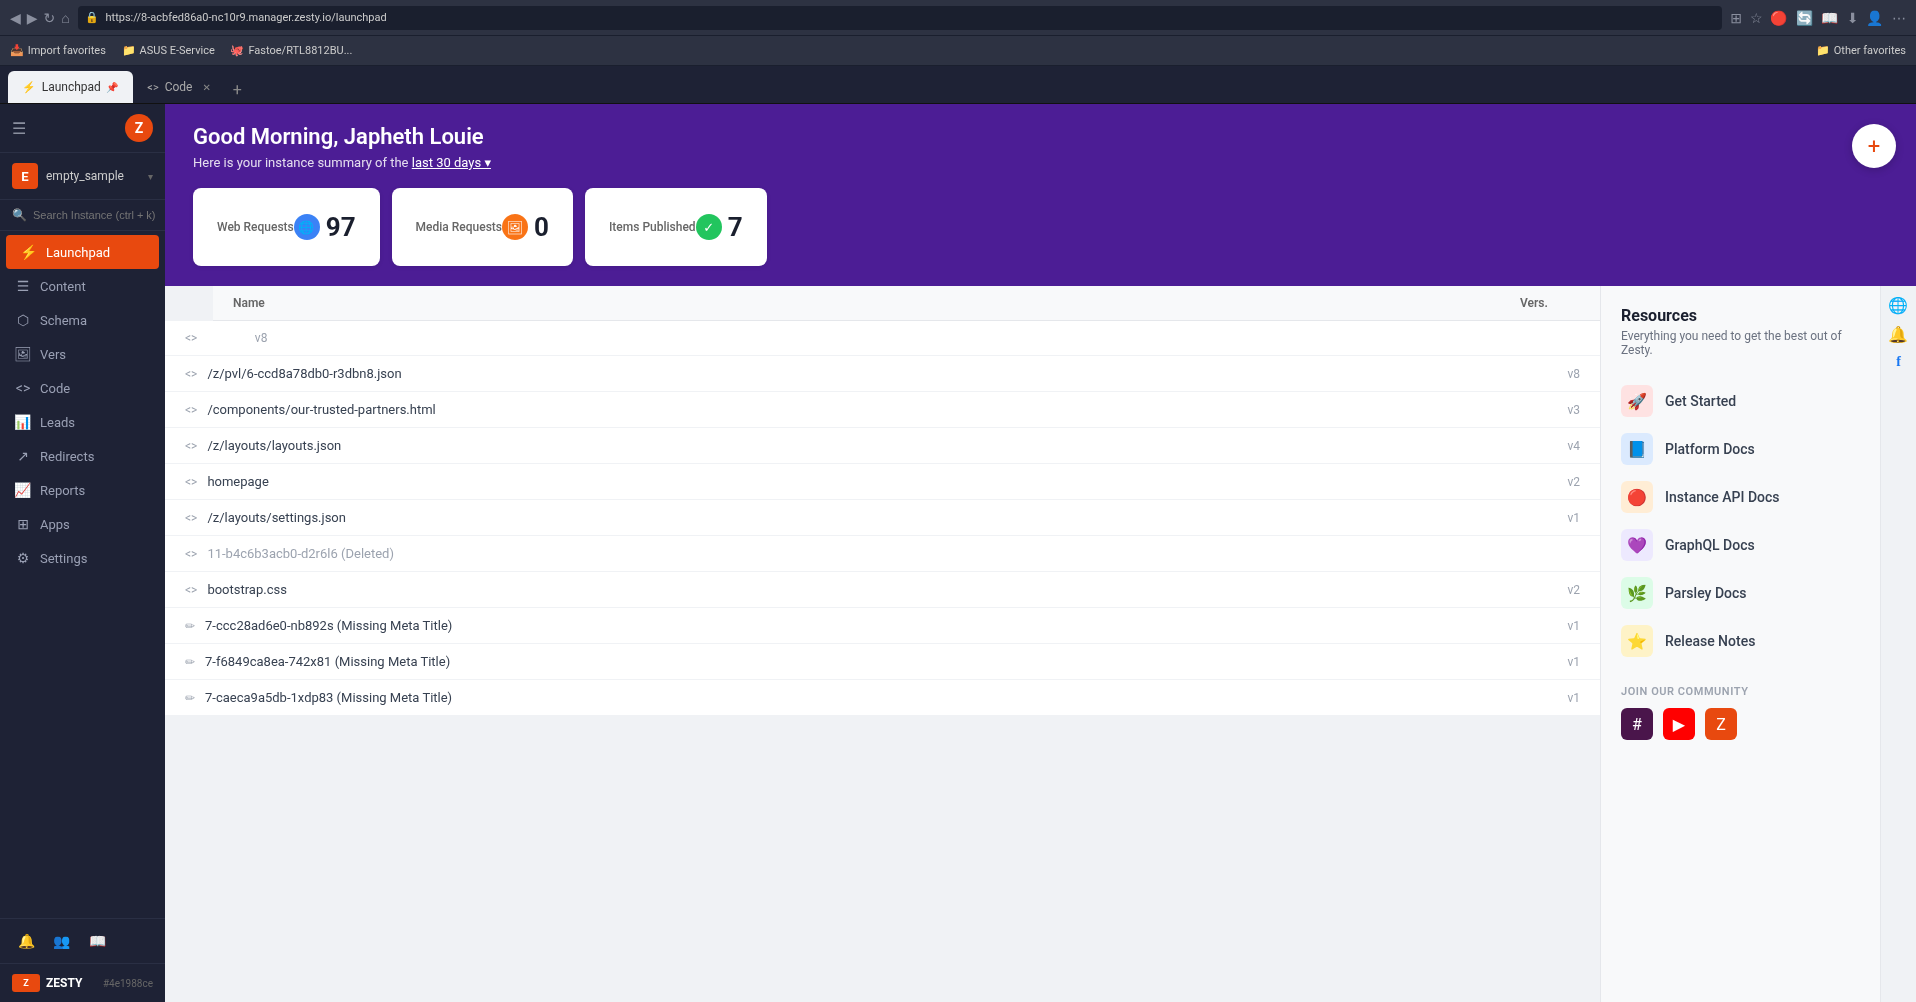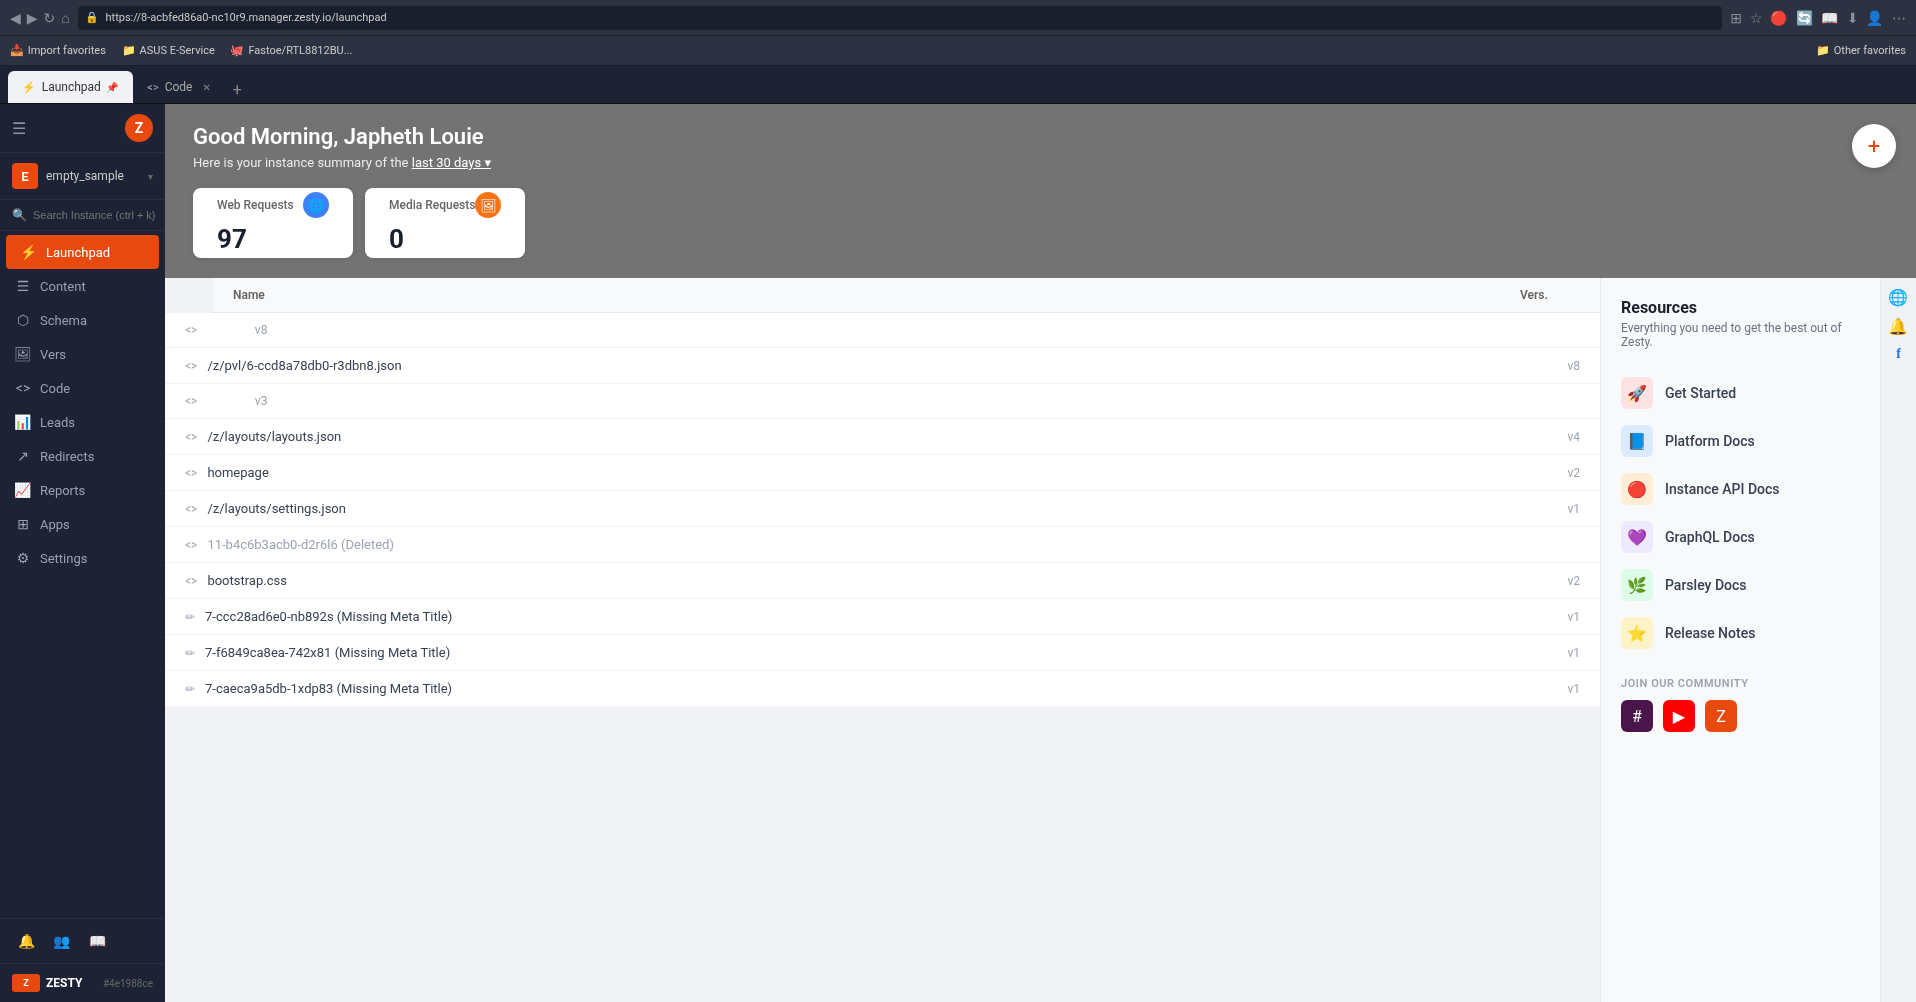--- a/index.html
+++ b/index.html
@@ -170,21 +170,21 @@
     .content-area {
       flex: 1;
       background: #f0f2f5;
       overflow: hidden;
       display: flex;
       flex-direction: column;
     }
 
     
     .banner {
-      background: #737373;
+      background: #4c1d95;
       padding: 20px 28px 20px 28px;
       position: relative;
       min-height: 150px;
     }
     .banner-greeting { font-size: 22px; font-weight: 600; color: #fff; margin-bottom: 6px; }
     .banner-subtitle { font-size: 13px; color: rgba(255,255,255,0.85); }
     .banner-subtitle a { color: #fff; text-decoration: underline; }
     .banner-plus {
       position: absolute;
       top: 20px;
@@ -204,25 +204,25 @@
 
     
     .stats-cards {
       display: flex;
       gap: 0;
       margin-top: 18px;
     }
     .stat-card {
       background: #fff;
       border-radius: 8px;
-      padding: 4px 24px;
+      padding: 24px 24px;
       min-width: 160px;
       margin-right: 12px;
       display: flex;
-      flex-direction: column;
+      flex-direction: row;
       gap: 6px;
       box-shadow: 0 1px 4px rgba(0,0,0,0.1);
     }
     .stat-header { display: flex; align-items: center; justify-content: space-between; }
     .stat-label { font-size: 12px; color: #666; font-weight: 500; }
     .stat-icon { width: 26px; height: 26px; border-radius: 50%; display: flex; align-items: center; justify-content: center; font-size: 13px; }
     .stat-icon.blue { background: #3b82f6; color: #fff; }
     .stat-icon.orange { background: #f97316; color: #fff; }
     .stat-icon.green { background: #22c55e; color: #fff; }
     .stat-value { font-size: 26px; font-weight: 700; color: #1a1f2e; }
@@ -510,20 +510,27 @@
           </div>
           <div class="stat-value">97</div>
         </div>
         <div class="stat-card">
           <div class="stat-header">
             <span class="stat-label">Media Requests</span>
             <div class="stat-icon orange">🖼</div>
           </div>
           <div class="stat-value">0</div>
         </div>
+        <div class="stat-card">
+          <div class="stat-header">
+            <span class="stat-label">Items Published</span>
+            <div class="stat-icon green">✓</div>
+          </div>
+          <div class="stat-value">7</div>
+        </div>
       </div>
     </div>
 
     <div class="main-content">
 
       <div class="file-list-area">
         <div class="file-table-header">
           <span class="col-name">Name</span>
           <span class="col-vers">Vers.</span>
         </div>
@@ -532,20 +539,21 @@
           <span class="file-row-icon">&lt;&gt;</span>
           <span class="file-row-vers">v8</span>
         </div>
         <div class="file-row">
           <span class="file-row-icon">&lt;&gt;</span>
           <span class="file-row-name">/z/pvl/6-ccd8a78db0-r3dbn8.json</span>
           <span class="file-row-vers">v8</span>
         </div>
         <div class="file-row">
           <span class="file-row-icon">&lt;&gt;</span>
+          <span class="file-row-name">/components/our-trusted-partners.html</span>
           <span class="file-row-vers">v3</span>
         </div>
         <div class="file-row">
           <span class="file-row-icon">&lt;&gt;</span>
           <span class="file-row-name">/z/layouts/layouts.json</span>
           <span class="file-row-vers">v4</span>
         </div>
         <div class="file-row">
           <span class="file-row-icon">&lt;&gt;</span>
           <span class="file-row-name">homepage</span>

